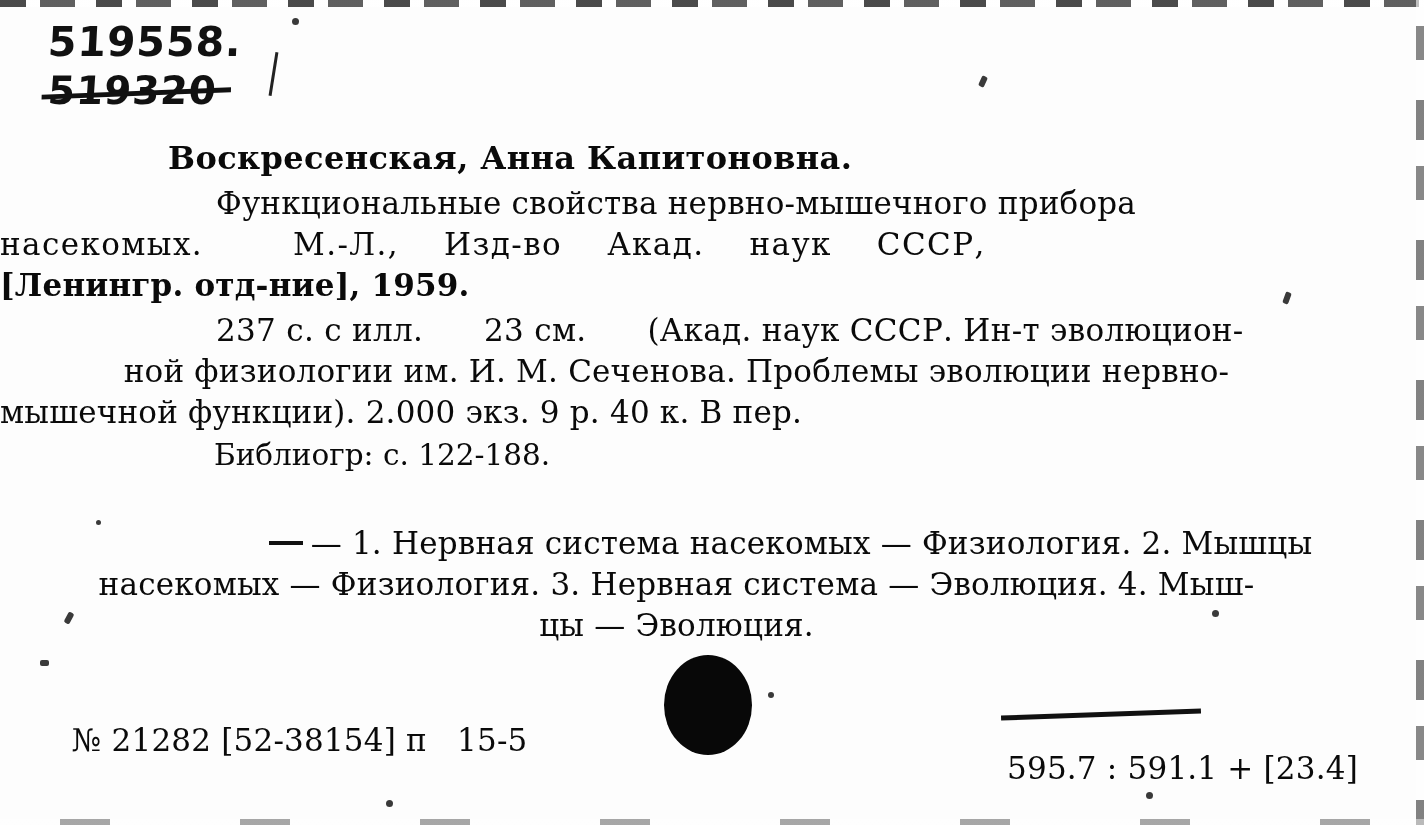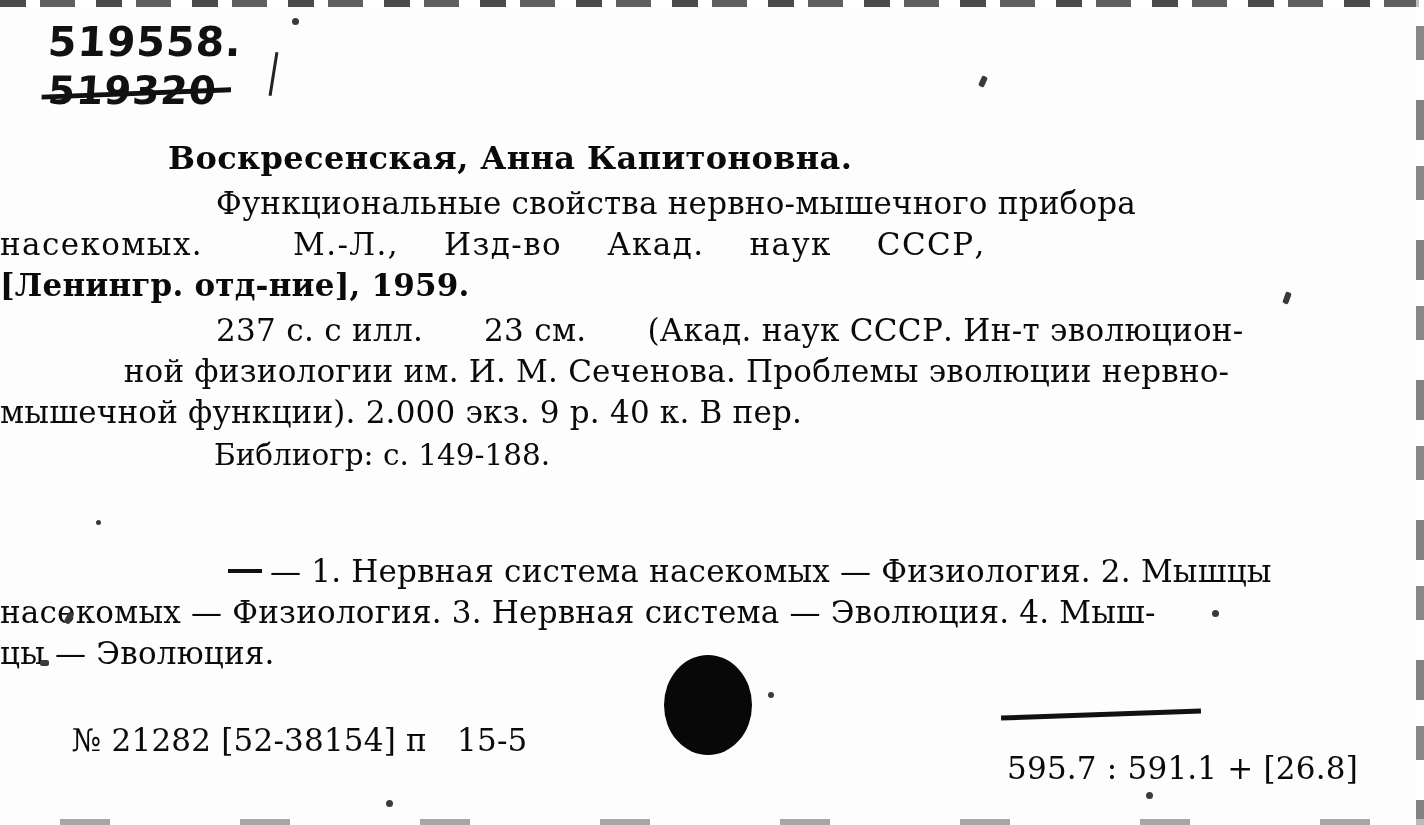--- a/index.html
+++ b/index.html
@@ -131,21 +131,22 @@
   .biblio {
     font-size: 29.5px;
     line-height: 40px;
     padding-left: 46px;
     margin-top: 2px;
   }
 
   .tracings {
     font-size: 29.5px;
     line-height: 40px;
-    margin-top: 76px;
+    margin-top: 48px;
+    text-align: center;
   }
   .tracings .t1 { padding-left: 60px; letter-spacing: .2px; }
   .tracings .t2 { margin-left: -168px; letter-spacing: .2px; }
   .tracings .t3 { margin-left: -168px; letter-spacing: .2px; }
   .dash-lead {
     display: inline-block;
     width: 34px;
     border-bottom: 4px solid #111;
     position: relative;
     top: -9px;
@@ -216,39 +217,39 @@
       <div class="line l2">насекомых.        М.-Л.,    Изд-во    Акад.    наук    СССР,</div>
       <div class="line l3">[Ленингр. отд-ние], 1959.</div>
     </div>
 
     <div class="collation">
       <div class="line c1">237 с. с илл.      23 см.      (Акад. наук СССР. Ин-т эволюцион-</div>
       <div class="line c2">ной физиологии им. И. М. Сеченова. Проблемы эволюции нервно-</div>
       <div class="line c3">мышечной функции). 2.000 экз. 9 р. 40 к. В пер.</div>
     </div>
 
-    <div class="biblio line">Библиогр: с. 149-188.</div>
+    <div class="biblio line">Библиогр: с. 122-188.</div>
 
     <div class="tracings">
       <div class="line t1"><span class="dash-lead"></span><span>— 1. Нервная система насекомых — Физиология. 2. Мышцы</span></div>
       <div class="line t2">насекомых — Физиология. 3. Нервная система — Эволюция. 4. Мыш-</div>
       <div class="line t3">цы — Эволюция.</div>
     </div>
   </div>
 
   <div class="footer-left">
     <div class="line">№ 21282 [52-38154] п   15-5</div>
     
     
   </div>
 
   <div class="blob"></div>
 
   <div class="footer-right">
-    <div class="line">595.7 : 591.1 + [26.8]</div>
+    <div class="line">595.7 : 591.1 + [23.4]</div>
     <div class="underline-mark"></div>
     
   </div>
 
   <div class="speck" style="left:292px;top:18px;width:7px;height:7px;"></div>
   <div class="speck" style="left:980px;top:76px;width:6px;height:11px;transform:rotate(25deg);border-radius:2px;"></div>
   <div class="speck" style="left:1284px;top:292px;width:6px;height:12px;transform:rotate(20deg);border-radius:2px;"></div>
   <div class="speck" style="left:66px;top:612px;width:6px;height:12px;transform:rotate(28deg);border-radius:2px;"></div>
   <div class="speck" style="left:40px;top:660px;width:9px;height:6px;border-radius:2px;"></div>
   <div class="speck" style="left:1212px;top:610px;width:7px;height:7px;"></div>

